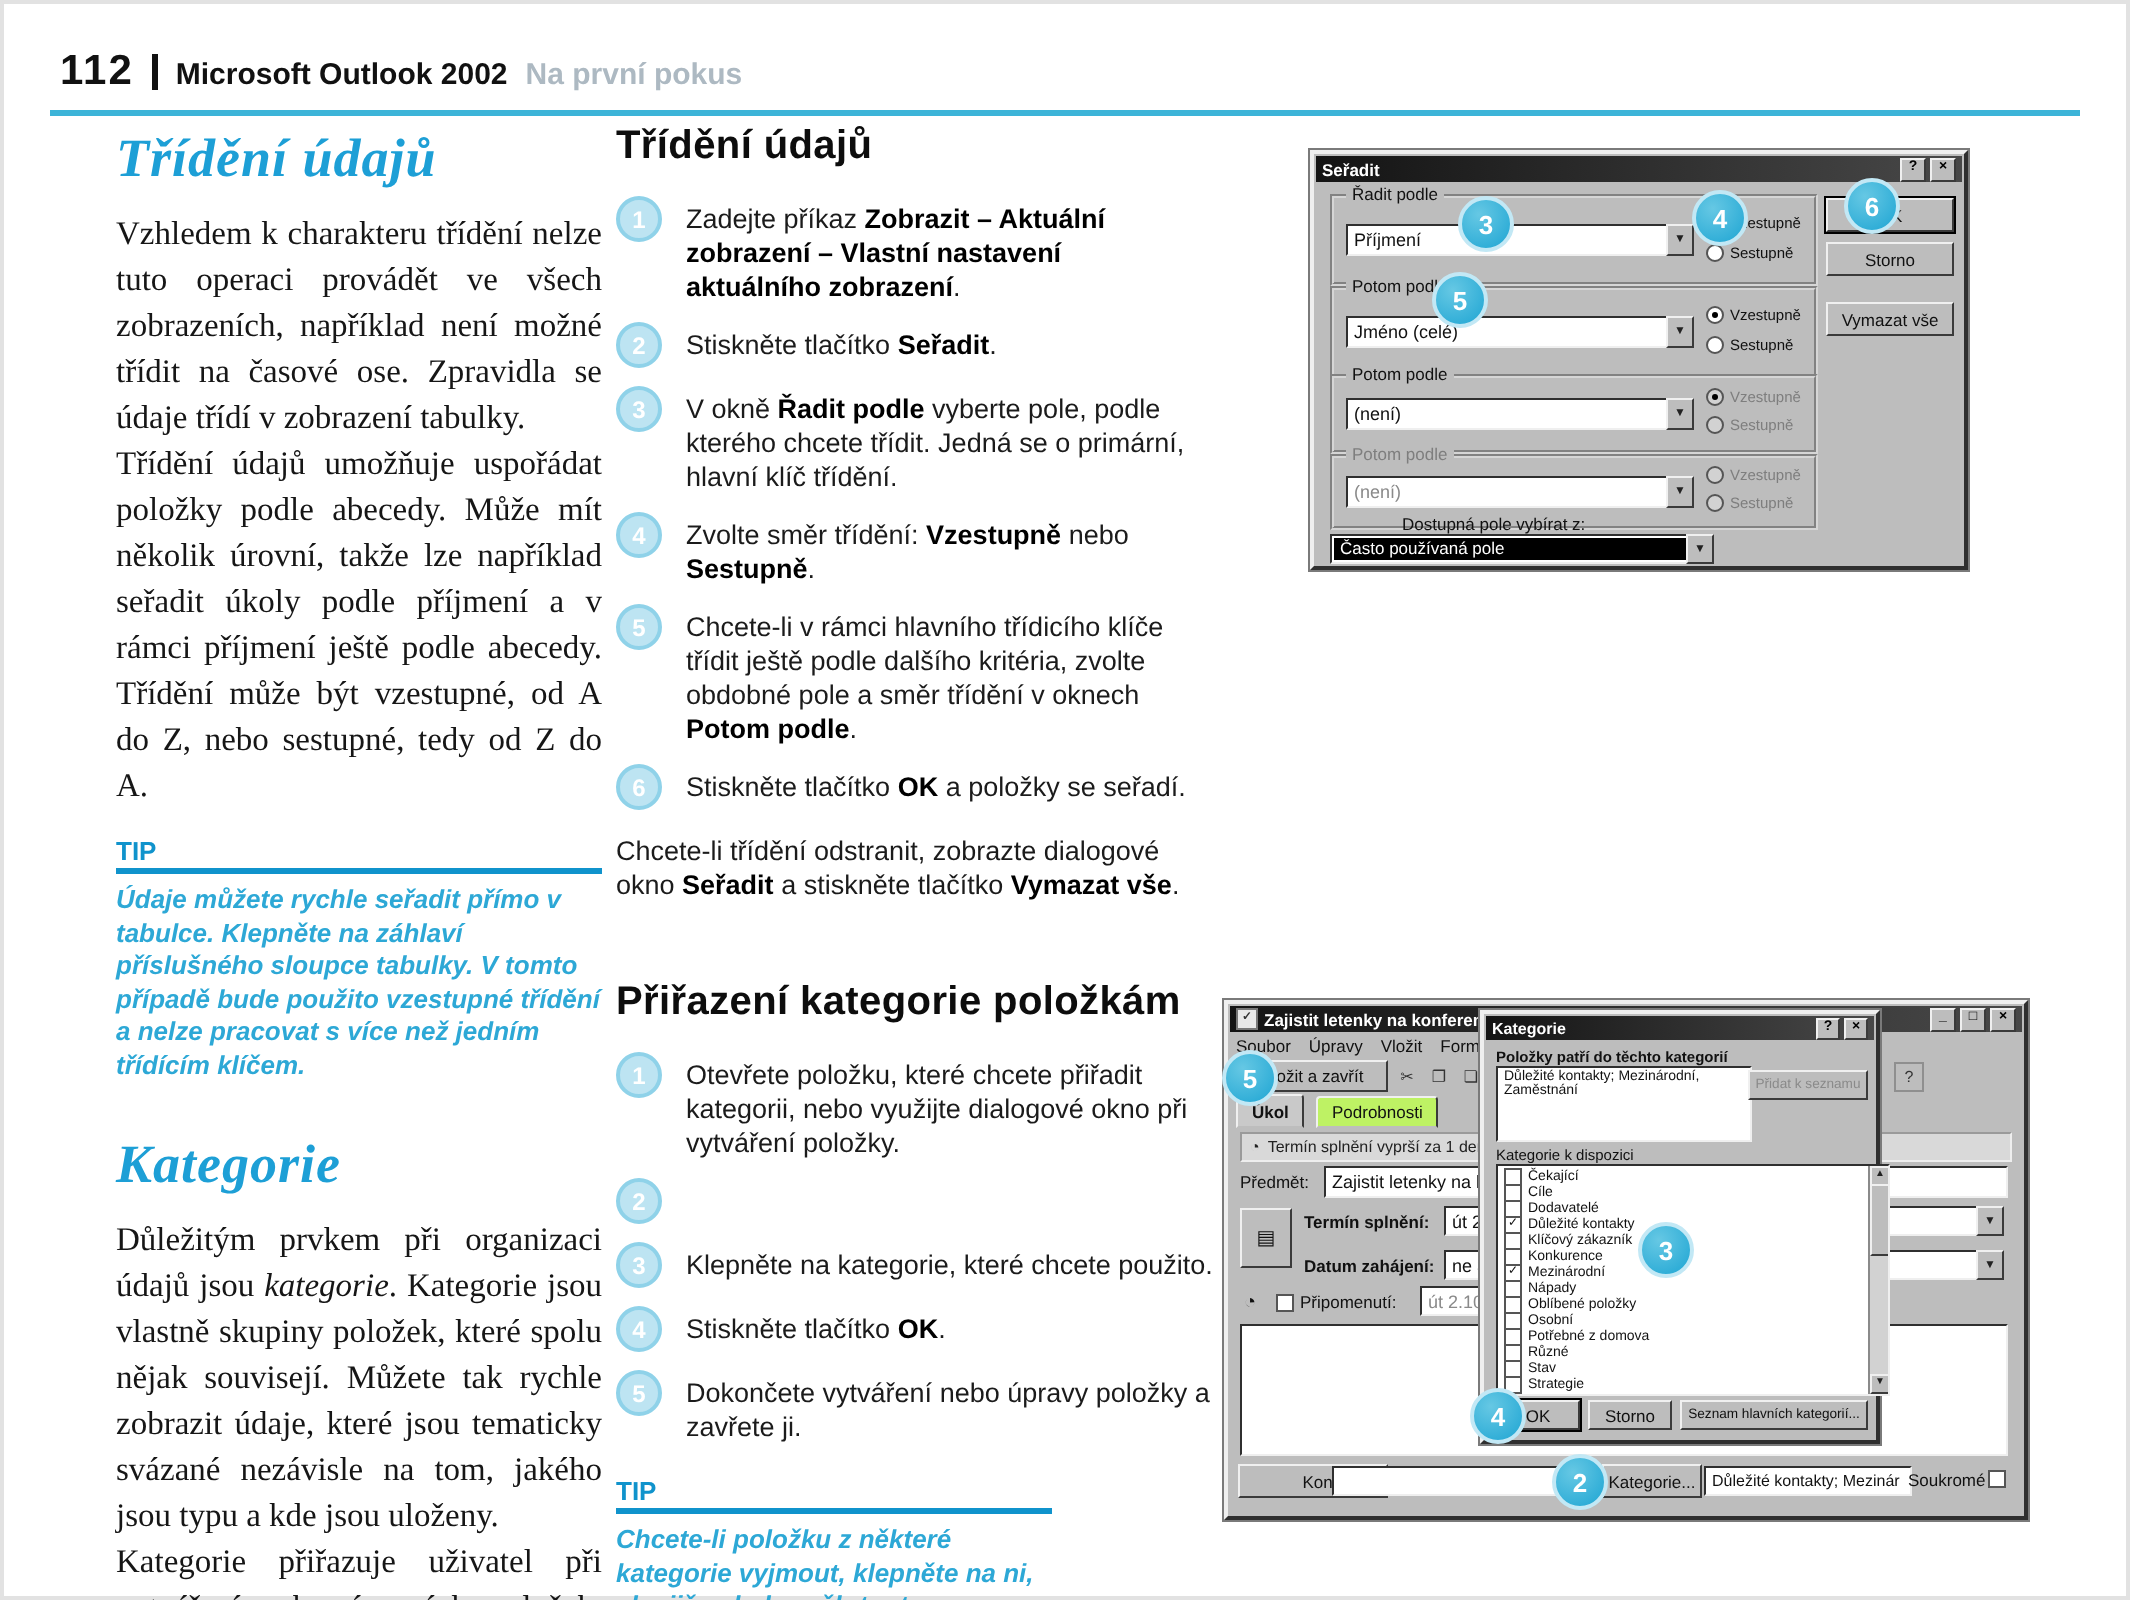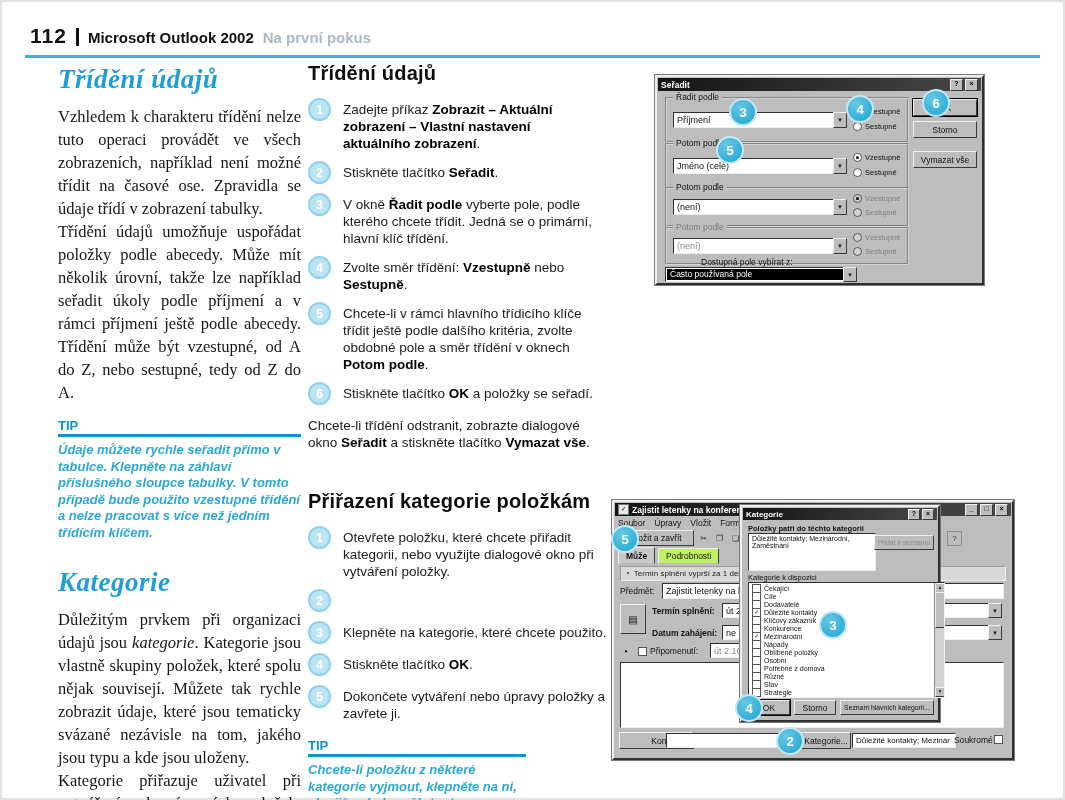--- a/index.html
+++ b/index.html
@@ -270,21 +270,21 @@
     <div class="tbarrow" style="left:4px;top:28px;height:16px;right:4px;">
       <div class="btn" style="position:static;width:74px;height:14px;">Uložit a zavřít</div>
       <span class="ticon">✂</span>
       <span class="ticon">❐</span>
       <span class="ticon">❏</span>
       <span class="ticon">✉</span>
       <span class="ticon">↻</span>
       <span class="ticon" style="margin-left:auto;margin-right:46px;border:1px solid #8f8f8f;">?</span>
     </div>
     <div class="tab" style="left:4px;top:45px;font-weight:bold;background:#c9c9c9;">
-      <span>Může</span>
+      <span>Úkol</span>
     </div>
     <div class="tab" style="left:44px;top:46px;height:14px;">
       <span>Podrobnosti</span>
     </div>
 
     <div class="banner" style="left:6px;top:64px;right:6px;height:13px;">
       <span>◔</span>
       <span>Termín splnění vyprší za 1 den.</span>
     </div>
 

